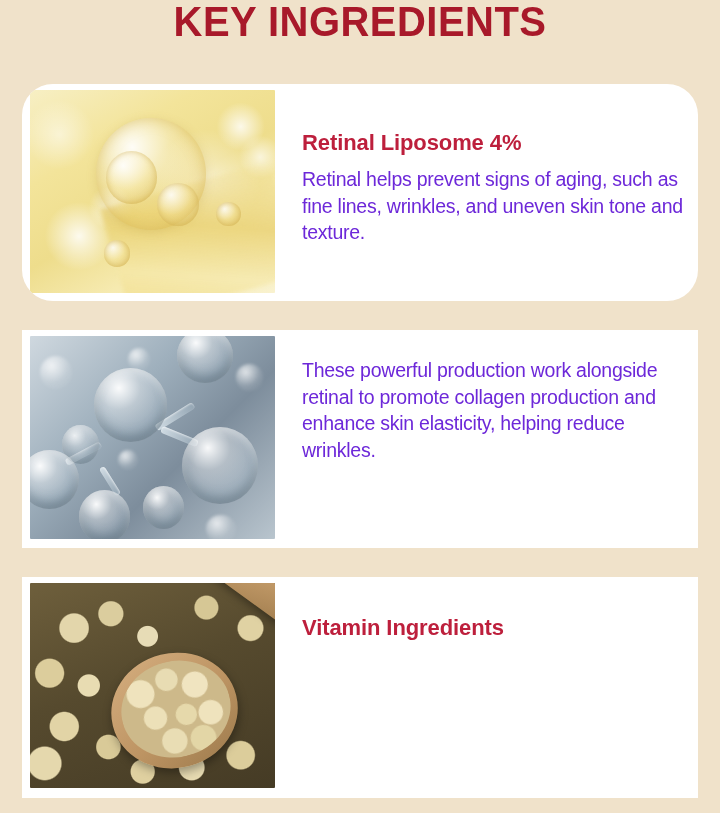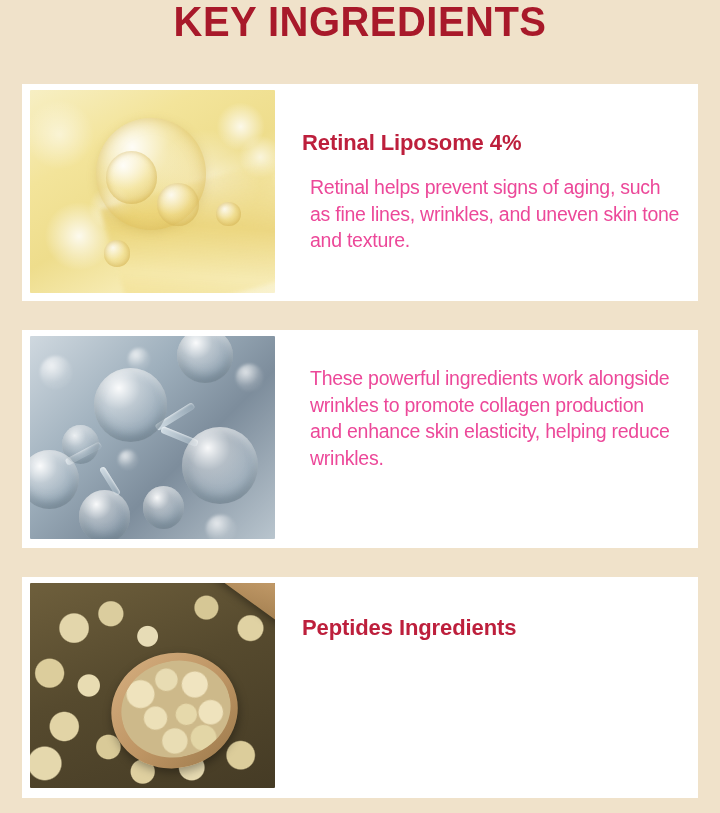--- a/index.html
+++ b/index.html
@@ -34,21 +34,21 @@
   }
 
   
   .card {
     position: absolute;
     left: 22px;
     width: 676px;
     background: #ffffff;
     overflow: hidden;
   }
-  .card-1 { top: 84px;  height: 217px; }
+  .card-1 { top: 84px;  height: 217px; border-radius: 31px; }
   .card-2 { top: 330px; height: 218px; }
   .card-3 { top: 577px; height: 221px; }
 
   .card-inner {
     position: absolute;
     left: 8px;
     top: 6px;
     display: flex;
     align-items: flex-start;
   }
@@ -222,23 +222,23 @@
   .card-heading {
     margin: 0;
     color: #bd1f3c;
     font-family: "Liberation Sans", sans-serif;
     font-weight: 700;
     font-size: 22px;
     line-height: 26px;
     letter-spacing: -0.1px;
   }
   .card-body {
-    margin: 8px;
+    margin: 0;
     padding-top: 10px;
-    color: #ec4899;
+    color: #6d28d9;
     font-family: "Liberation Sans", sans-serif;
     font-weight: 400;
     font-size: 19.5px;
     line-height: 26.5px;
     letter-spacing: -0.25px;
   }
   .card-2 .card-body { padding-top: 5px; }
   .card-3 .card-body { padding-top: 7px; }
 </style>
 </head>
@@ -277,29 +277,29 @@
       <div class="bond bd4"></div>
       <div class="sph s4"></div>
       <div class="sph s7"></div>
       <div class="sph s1"></div>
       <div class="sph s2"></div>
       <div class="sph s3"></div>
       <div class="sph s5"></div>
       <div class="sph s6"></div>
     </div>
     <div class="card-text">
-      <p class="card-body">These powerful ingredients work alongside wrinkles to promote collagen production and enhance skin elasticity, helping reduce wrinkles.</p>
+      <p class="card-body">These powerful production work alongside retinal to promote collagen production and enhance skin elasticity, helping reduce wrinkles.</p>
     </div>
   </div>
 </div>
 
 <div class="card card-3">
   <div class="card-inner">
     <div class="thumb thumb-bean">
       <div class="spoon-handle"></div>
       <div class="spoon-bowl"></div>
       <div class="spoon-fill"></div>
     </div>
     <div class="card-text">
-      <p class="card-heading">Peptides Ingredients</p>
+      <p class="card-heading">Vitamin Ingredients</p>
     </div>
   </div>
 </div>
 
 </body></html>

